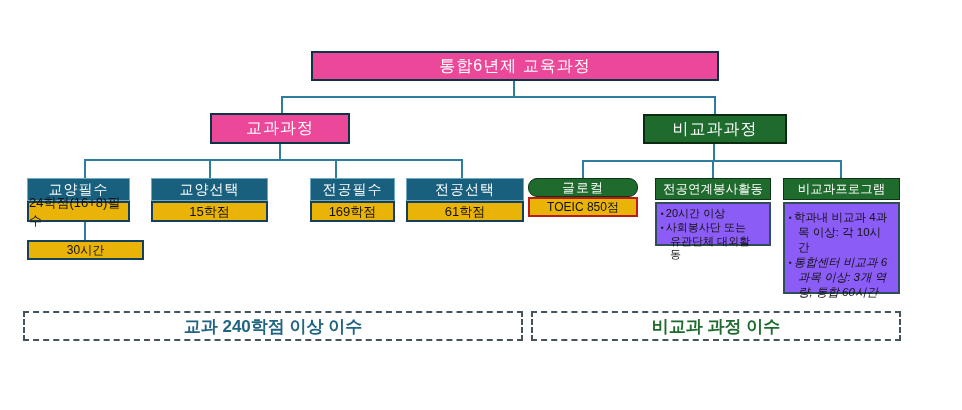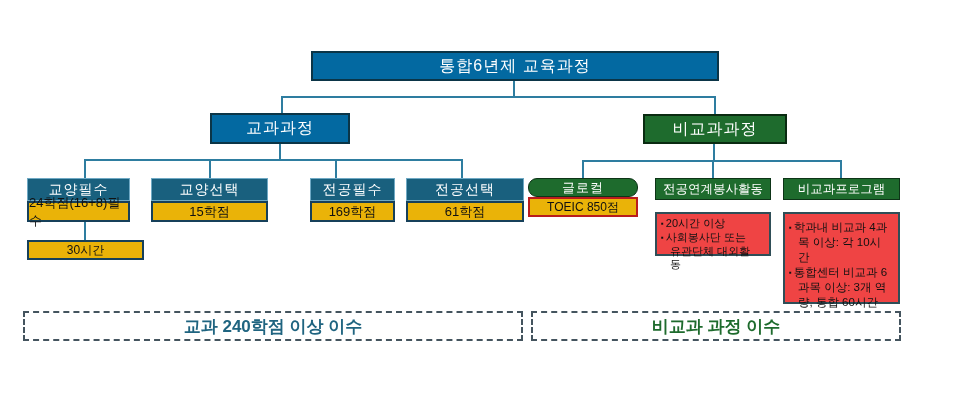--- a/index.html
+++ b/index.html
@@ -2,39 +2,39 @@
 <html><head>
 <meta charset="utf-8">
 <style>
   html,body{margin:0;padding:0;background:#fff;}
   .canvas{
     position:relative;width:962px;height:410px;background:#ffffff;
     font-family:"Liberation Sans","DejaVu Sans",sans-serif;overflow:hidden;
   }
   .conn{position:absolute;background:#2e7da0;}
   .box{position:absolute;display:flex;align-items:center;justify-content:center;box-sizing:border-box;}
-  .teal-big{background:#0369a1;border:2px solid #0b3547;color:#ffffff;font-size:16px;letter-spacing:1px;}
+  .teal-big{background:#ec4899;border:2px solid #0b3547;color:#ffffff;font-size:16px;letter-spacing:1px;}
   .green-big{background:#1e6b2d;border:2px solid #0a2b11;color:#ffffff;font-size:16px;letter-spacing:1px;}
   .col{position:absolute;box-sizing:border-box;}
   .col-header{
     box-sizing:border-box;height:23px;display:flex;align-items:center;justify-content:center;
     background:#19607e;border:1px solid #6fa9c4;color:#ffffff;font-size:14px;letter-spacing:1px;
   }
   .col-header.green{background:#1e6b2d;border:1px solid #0d3417;height:22px;}
   .col-header.small{height:19px;font-size:13px;border-radius:9px;}
   .col-header.tight{font-size:12.5px;letter-spacing:0;}
   .col-body{
     box-sizing:border-box;height:21px;display:flex;align-items:center;justify-content:center;
     background:#eab308;border:2px solid #16405a;color:#111;font-size:13px;
   }
   .col-body.small{height:20px;font-size:12px;}
   .col-body.dark{border:2px solid #b91c1c;}
   .content-body{
-    box-sizing:border-box;background:#ef4444;border:2px solid #2f4e57;color:#111;
-    margin-top:12px;padding:3px 10px 3px 4px;text-align:left;
+    box-sizing:border-box;background:#8b5cf6;border:2px solid #2f4e57;color:#111;
+    margin-top:2px;padding:3px 10px 3px 4px;text-align:left;
   }
   .bullet{font-size:11px;line-height:1.25;padding-left:9px;text-indent:-9px;color:#111;}
   .bullet .glyph{font-size:8px;vertical-align:1px;padding-right:2px;}
   .summary{
     position:absolute;box-sizing:border-box;height:30px;border:2px dashed #44545e;
     display:flex;align-items:center;justify-content:center;font-size:17px;font-weight:bold;background:#ffffff;
   }
   .summary.teal-text{color:#1f6480;}
   .summary.green-text{color:#1e6b2d;}
 </style>
@@ -139,21 +139,21 @@
   </div>
 
   <div class="col" style="left:783px;top:178px;width:117px;">
     <div class="col-header green tight">
       <span>비교과프로그램</span>
     </div>
     <div class="content-body" style="height:92px;padding-top:6px;">
       <div class="bullet" style="font-size:11.5px;line-height:1.3;">
         <span class="glyph">▪</span><span>학과내 비교과 4과목 이상: 각 10시간</span>
       </div>
-      <div class="bullet" style="font-size:11.5px;line-height:1.3;">
+      <div class="bullet" style="font-size:11.5px;line-height:1.3;font-style:italic;">
         <span class="glyph">▪</span><span>통합센터 비교과 6과목 이상: 3개 역량, 통합 60시간</span>
       </div>
     </div>
   </div>
 
   <div class="summary teal-text" style="left:23px;top:311px;width:500px;">
     <span>교과 240학점 이상 이수</span>
   </div>
   <div class="summary green-text" style="left:531px;top:311px;width:370px;">
     <span>비교과 과정 이수</span>

